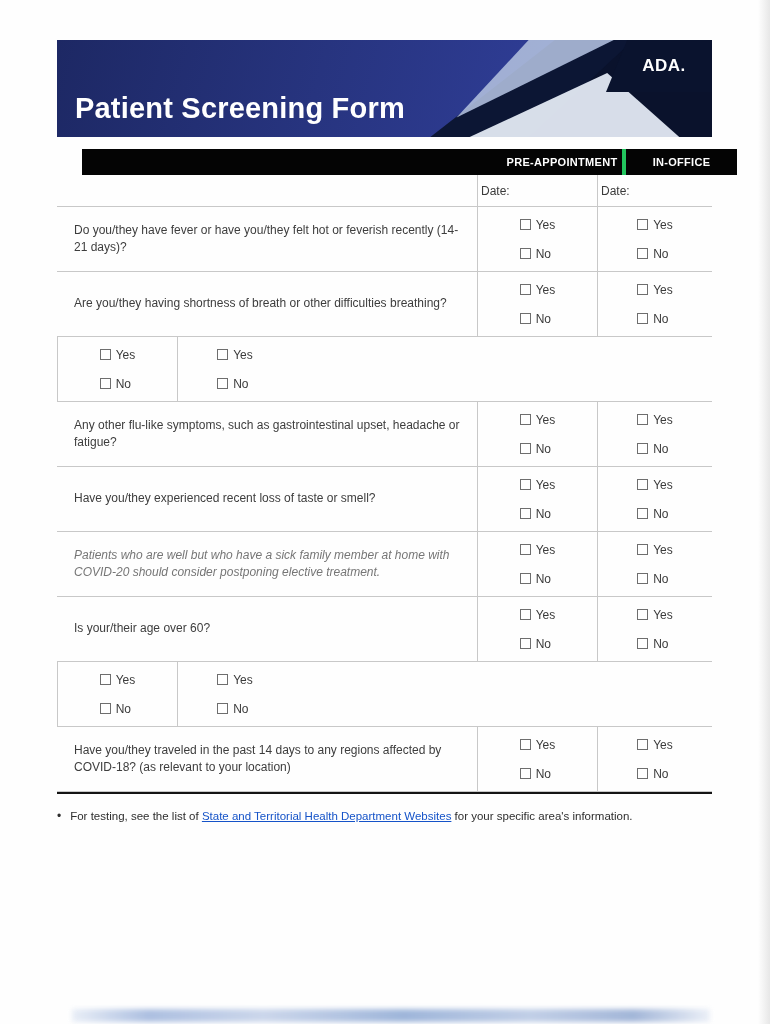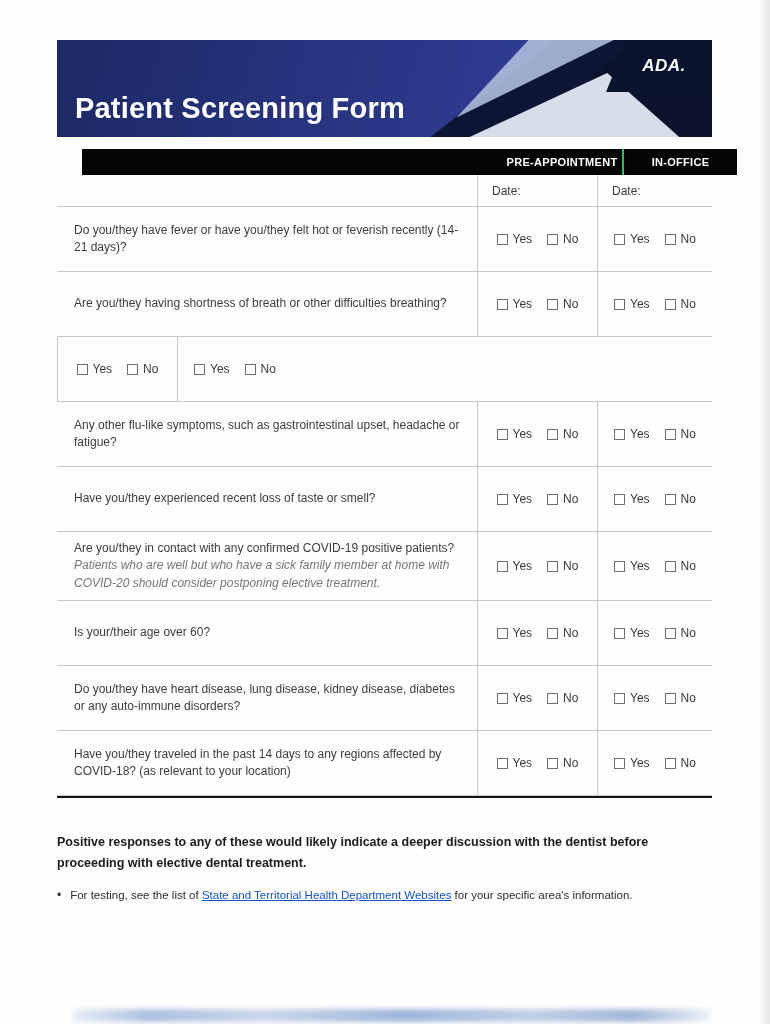--- a/index.html
+++ b/index.html
@@ -50,21 +50,21 @@
   }
   .banner-title {
     position:absolute; left:18px; bottom:12px;
     color:#ffffff; font-size:29px; font-weight:bold; letter-spacing:0.2px;
   }
   .ada-box {
     position:absolute; top:0; right:0;
     width:106px; height:52px;
     background:#0a132e;
     clip-path:polygon(20% 0, 100% 0, 100% 100%, 0 100%);
-    display:flex; align-items:center; justify-content:center;font-style:italic;
+    display:flex; align-items:center; justify-content:center;
   }
   .ada-box span { color:#ffffff; font-weight:bold; font-size:17px; letter-spacing:0.5px; padding-left:10px; }
 
   
   .patient-label {
     margin:26px 58px 0 57px;
     font-size:13px; font-weight:bold; color:#1c1c1c;
   }
 
   
@@ -73,44 +73,44 @@
     width:655px;
     border-bottom:2px solid #141414;
   }
   .thead { display:flex; height:26px;margin-left:25px; }
   .hq { flex:0 0 420px; background:#040404; }
   .hc {
     flex:0 0 120px; background:#040404;
     display:flex; align-items:center; justify-content:center;
     color:#ffffff; font-size:11px; font-weight:bold; letter-spacing:0.3px;
   }
-  .hc.office { flex:0 0 115px; border-left:2px solid #22c55e; }
+  .hc.office { flex:0 0 115px; border-left:4px solid #22c55e; }
 
   .trow { display:flex; border-bottom:1px solid #c8c8c8; min-height:65px; }
   .trow.date-row { min-height:32px; }
   .cell { display:flex; }
   .qcell {
     flex:0 0 420px;
     flex-direction:column; justify-content:center;
     padding:8px 14px 8px 17px;
     font-size:12px; line-height:1.45; color:#3d3d3d;
   }
   .qnote { font-style:italic; color:#767676; }
   .qnote:empty { display:none; }
   .ccell {
     flex:0 0 120px;
     align-items:center; justify-content:center;
     border-left:1px solid #c8c8c8;
   }
   .ccell.office { flex:0 0 115px; }
   .date-cell {
     justify-content:flex-start; align-items:center;
-    padding-left:14px; font-size:12px; color:#3a3a3a;
-  }
-  .optgroup { display:flex; gap:15px; }
+    padding-left:3px; font-size:12px; color:#3a3a3a;
+  }
+  .optgroup { display:flex; gap:15px;flex-direction:column; }
   .opt { display:inline-flex; align-items:center; gap:5px; cursor:pointer; }
   .box {
     width:11px; height:11px;
     border:1.5px solid #6e6e6e;
     background:#ffffff;
     display:inline-block;
   }
   .olabel { font-size:12px; color:#3a3a3a; }
 
   
@@ -322,21 +322,20 @@
         <label class="opt">
           <span class="box"></span>
           <span class="olabel">No</span>
         </label>
       </span>
     </div>
   </div>
 
   <div class="trow">
     <div class="cell qcell">
-      <span class="qtext">Are you/they in contact with any confirmed COVID-19 positive patients?</span>
       <span class="qnote">Patients who are well but who have a sick family member at home with COVID-20 should consider postponing elective treatment.</span>
     </div>
     <div class="cell ccell">
       <span class="optgroup">
         <label class="opt">
           <span class="box"></span>
           <span class="olabel">Yes</span>
         </label>
         <label class="opt">
           <span class="box"></span>
@@ -383,24 +382,20 @@
         </label>
         <label class="opt">
           <span class="box"></span>
           <span class="olabel">No</span>
         </label>
       </span>
     </div>
   </div>
 
   <div class="trow">
-    <div class="cell qcell">
-      <span class="qtext">Do you/they have heart disease, lung disease, kidney disease, diabetes or any auto-immune disorders?</span>
-
-    </div>
     <div class="cell ccell">
       <span class="optgroup">
         <label class="opt">
           <span class="box"></span>
           <span class="olabel">Yes</span>
         </label>
         <label class="opt">
           <span class="box"></span>
           <span class="olabel">No</span>
         </label>
@@ -446,21 +441,20 @@
         <label class="opt">
           <span class="box"></span>
           <span class="olabel">No</span>
         </label>
       </span>
     </div>
   </div>
 </div>
   </div>
 
-  <div class="footer-note">Positive responses to any of these would likely indicate a deeper discussion with the dentist before proceeding with elective dental treatment.</div>
 
   <div class="bullet-line">
     <span class="bullet-dot">•</span>
     <span class="bullet-text"><span>For testing, see the list of </span><span class="link">State and Territorial Health Department Websites</span><span> for your specific area's information.</span></span>
   </div>
 
   <div class="bottom-band"></div>
   <div class="scan-edge"></div>
 </div>
 

